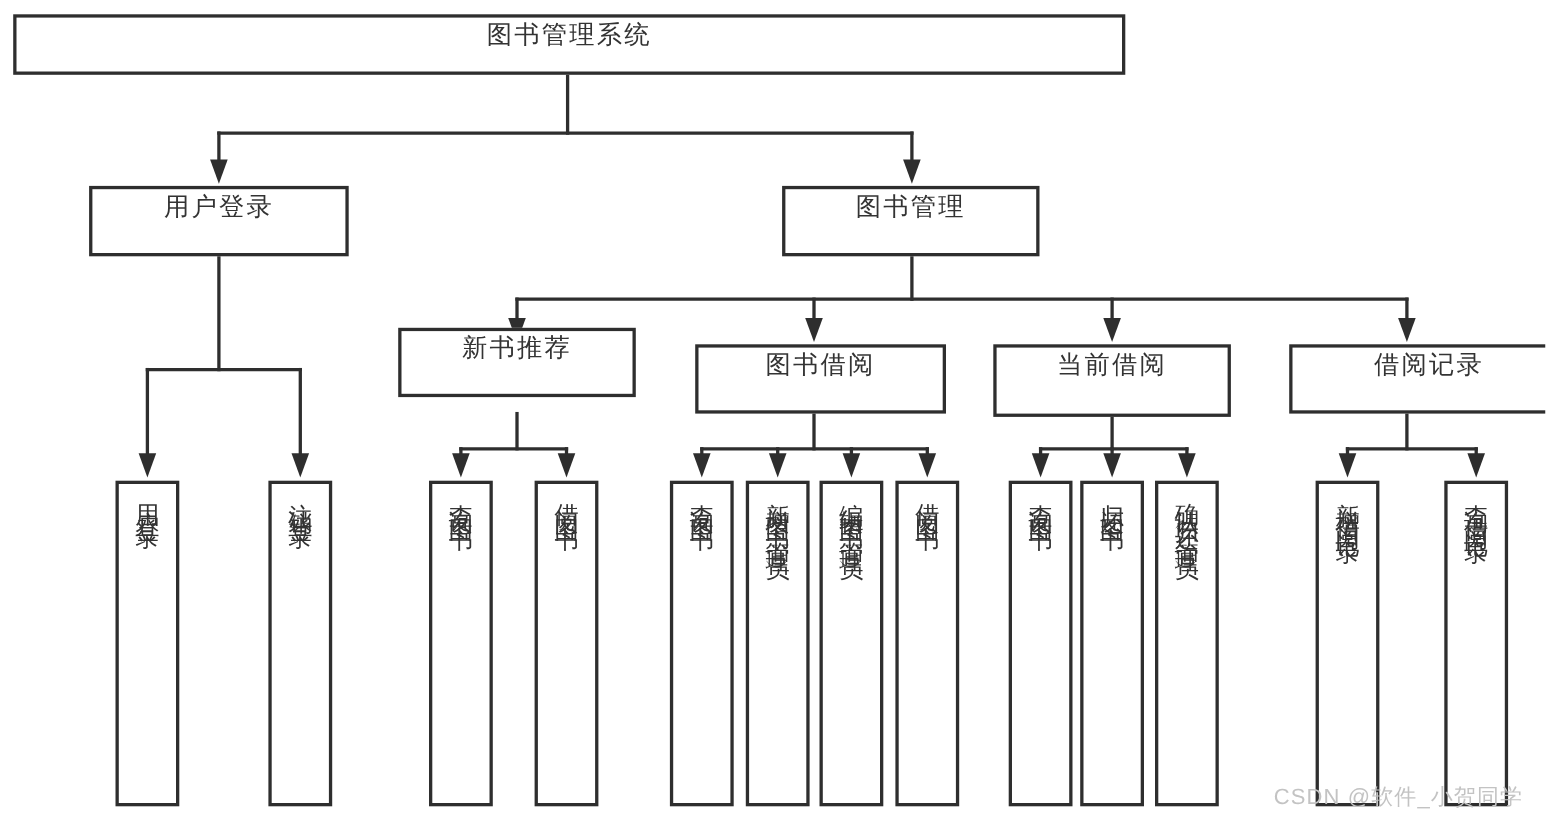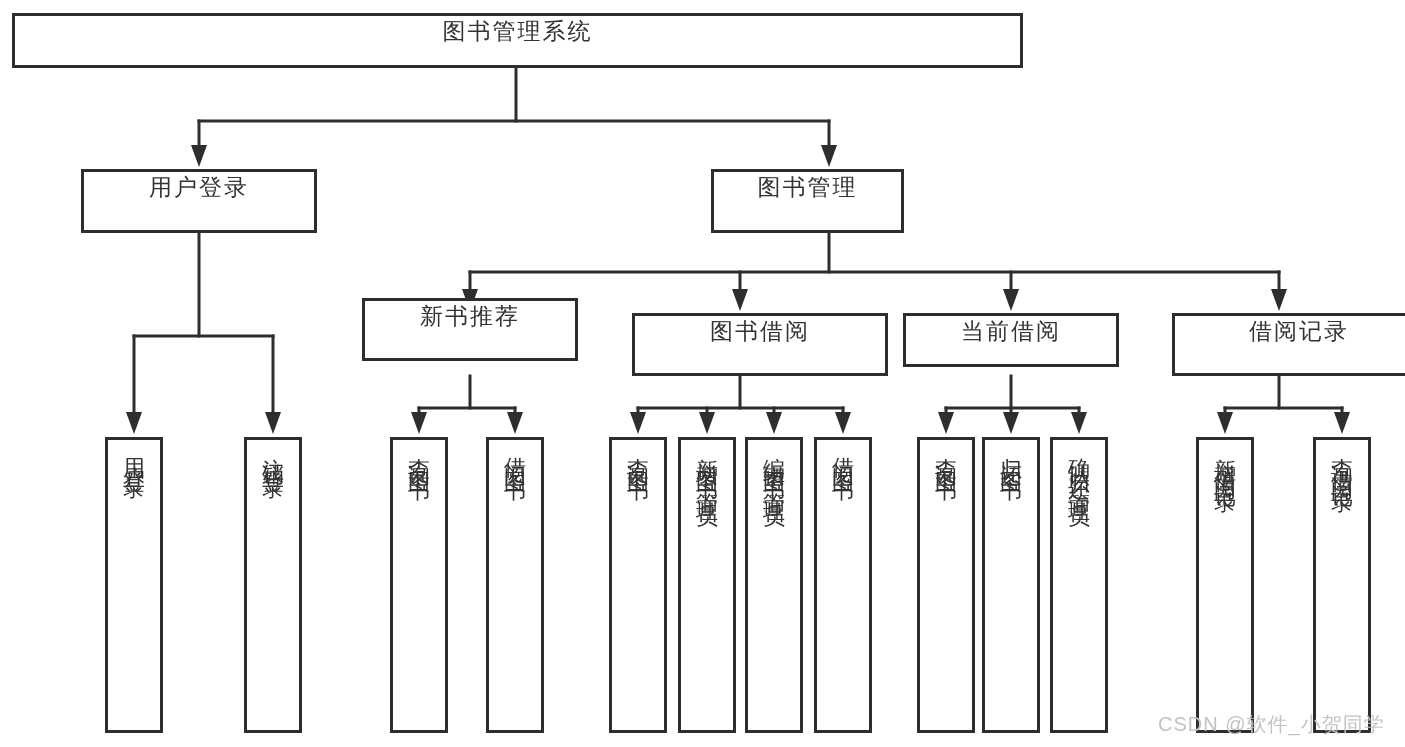--- a/index.html
+++ b/index.html
@@ -143,31 +143,31 @@
     </g>
   </svg>
 
   <div class="node hnode" style="left:12px; top:13px; width:1011px; height:55px;">
     <span>图书管理系统</span>
   </div>
 
   <div class="node hnode" style="left:81px; top:169px; width:236px; height:64px;">
     <span>用户登录</span>
   </div>
-  <div class="node hnode" style="left:711px; top:169px; width:193px; height:64px;">
+  <div class="node hnode" style="left:711px; top:169px; width:234px; height:64px;">
     <span>图书管理</span>
   </div>
 
   <div class="node hnode" style="left:362px; top:298px; width:216px; height:63px;">
     <span>新书推荐</span>
   </div>
-  <div class="node hnode" style="left:632px; top:313px; width:256px; height:63px;">
+  <div class="node hnode" style="left:632px; top:313px; width:228px; height:63px;">
     <span>图书借阅</span>
   </div>
-  <div class="node hnode" style="left:903px; top:313px; width:216px; height:54px;">
+  <div class="node hnode" style="left:903px; top:313px; width:216px; height:66px;">
     <span>当前借阅</span>
   </div>
   <div class="node hnode" style="left:1172px; top:313px; width:254px; height:63px;">
     <span>借阅记录</span>
   </div>
 
   <div class="node vnode" style="left:105px; top:437px; width:58px; height:296px;">
     <span class="vtext">用户登录</span>
   </div>
   <div class="node vnode" style="left:244px; top:437px; width:58px; height:296px;">

